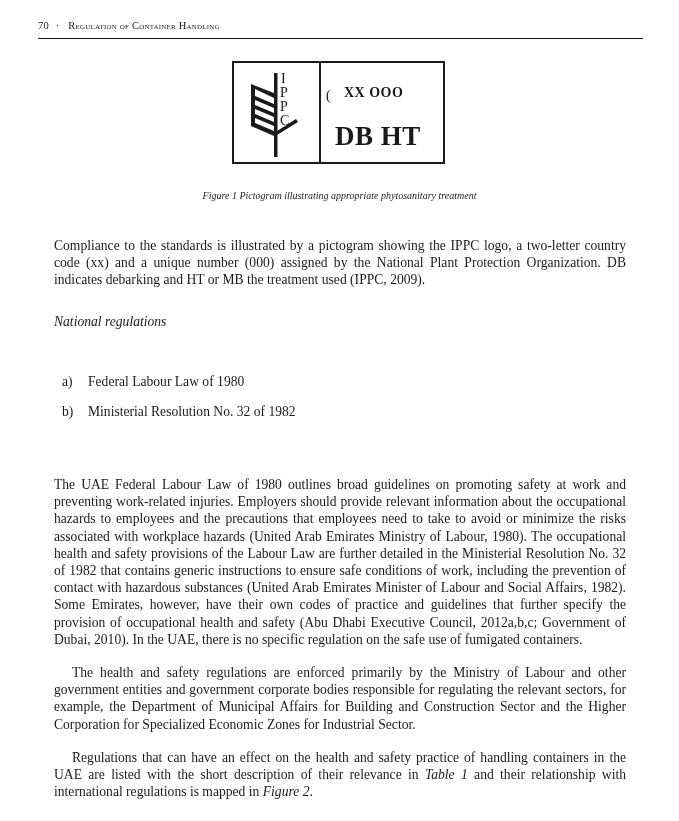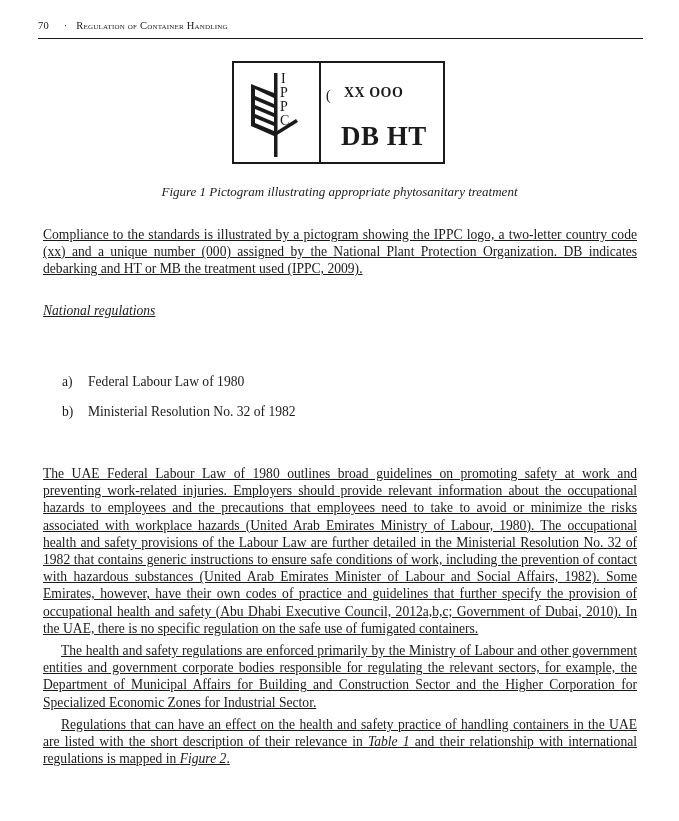--- a/index.html
+++ b/index.html
@@ -1,33 +1,33 @@
 <!DOCTYPE html>
 <html><head>
 <meta charset="utf-8">
 <style>
   html, body { margin:0; padding:0; background:#ffffff; }
   body { width:679px; height:821px; position:relative; overflow:hidden; color:#1a1a1a;
          font-family:"Liberation Serif", "DejaVu Serif", serif; }
   .header { position:absolute; left:38px; top:20px; width:604px; font-size:10.5px; letter-spacing:0.2px; }
-  .header .pg { margin-right:12px; }
+  .header .pg { margin-right:4px; }
   .header .sc { font-variant:small-caps;margin-left:6px; }
   .rule { position:absolute; left:38px; top:38px; width:605px; height:1px; background:#1a1a1a; }
 
   .picto { position:absolute; left:232px; top:61px; width:213px; height:103px; border:2px solid #1a1a1a; box-sizing:border-box; display:flex; }
   .picto .left { width:85px; height:100%; border-right:2px solid #1a1a1a; position:relative; }
   .picto .right { flex:1; position:relative; }
   .picto .code { position:absolute; left:23px; top:22px; font-size:14px; font-weight:bold; letter-spacing:0.5px; }
-  .picto .treat { position:absolute; left:20px; top:58px; font-size:27px; font-weight:bold; letter-spacing:0.5px; }
+  .picto .treat { position:absolute; left:14px; top:58px; font-size:27px; font-weight:bold; letter-spacing:0.5px; }
   .picto .tick { position:absolute; left:5px; top:25px; font-size:14px; }
 
-  .caption { position:absolute; left:0; width:679px; top:184px; text-align:center; font-style:italic; font-size:13px; }
+  .caption { position:absolute; left:0; width:679px; top:190px; text-align:center; font-style:italic; font-size:10px; }
 
   .para { position:absolute; left:38px; width:604px; font-size:13.6px; line-height:17.2px; text-align:justify; }
-  .para p { margin:5px;text-decoration:underline; }
+  .para p { margin:16px; }
   .indent { text-indent:18px; }
   .ital { font-style:italic; }
   .list { position:absolute; left:62px; font-size:13.6px; line-height:17px; }
   .list .item { display:flex; gap:8px; }
   .list .mk { width:18px; }
 </style>
 </head>
 <body>
 
 <div class="header">

